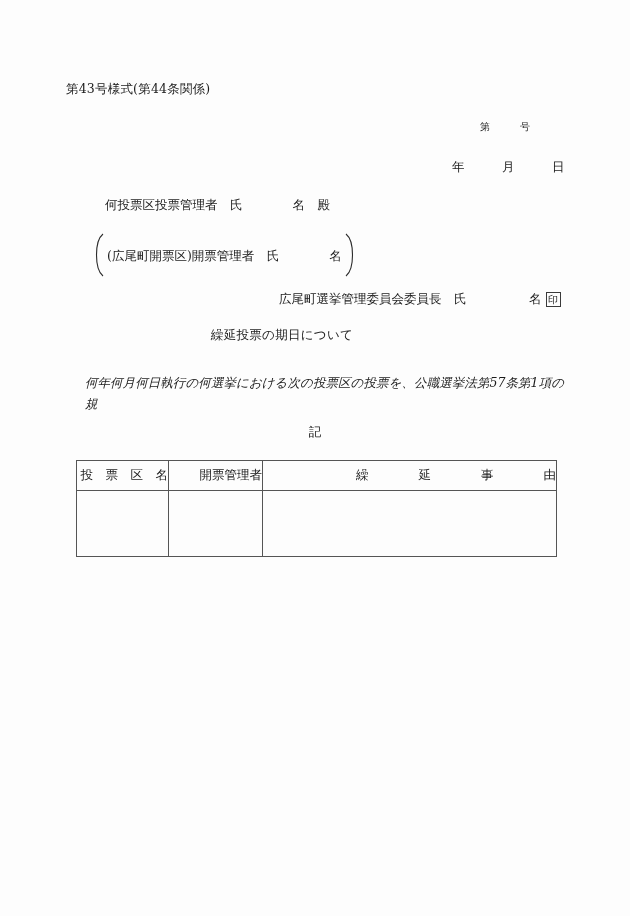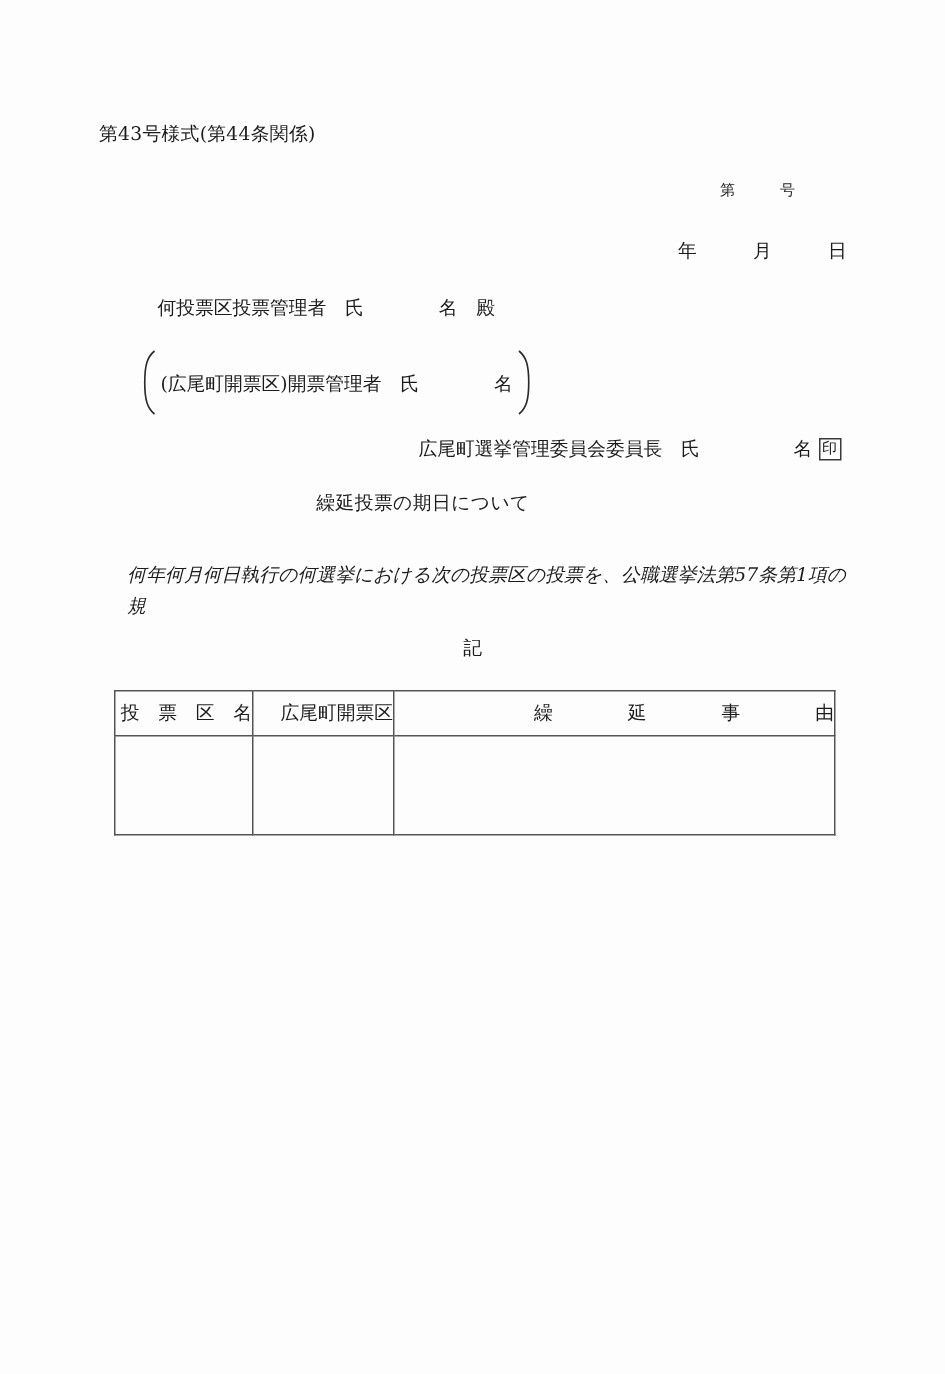--- a/index.html
+++ b/index.html
@@ -225,21 +225,21 @@
   <div class="tbl-wrap">
     <table class="grid">
       <colgroup>
         <col class="col-a">
         <col class="col-b">
         <col class="col-c">
       </colgroup>
       <thead>
         <tr>
           <th>投　票　区　名</th>
-          <th>広尾町開票区</th>
+          <th>開票管理者</th>
           <th>繰　　　　延　　　　事　　　　由</th>
         </tr>
       </thead>
       <tbody>
         <tr>
           <td></td>
           <td></td>
           <td></td>
         </tr>
       </tbody>

